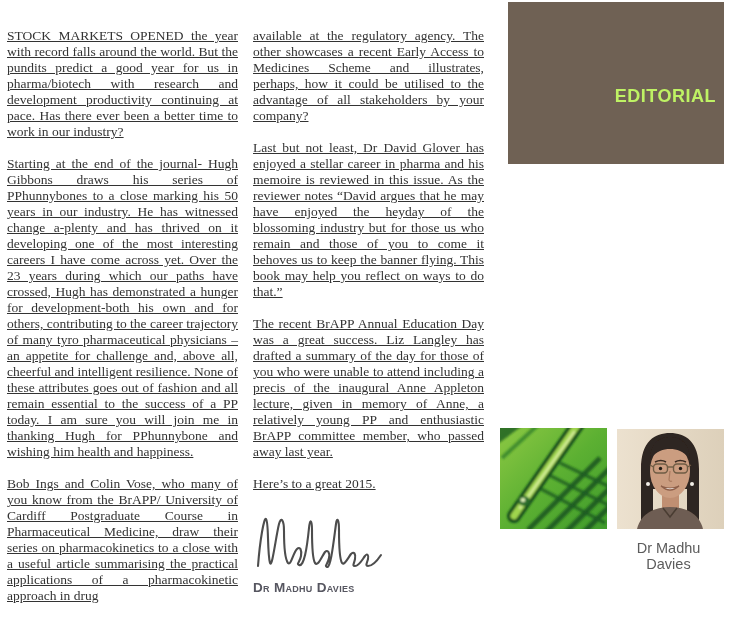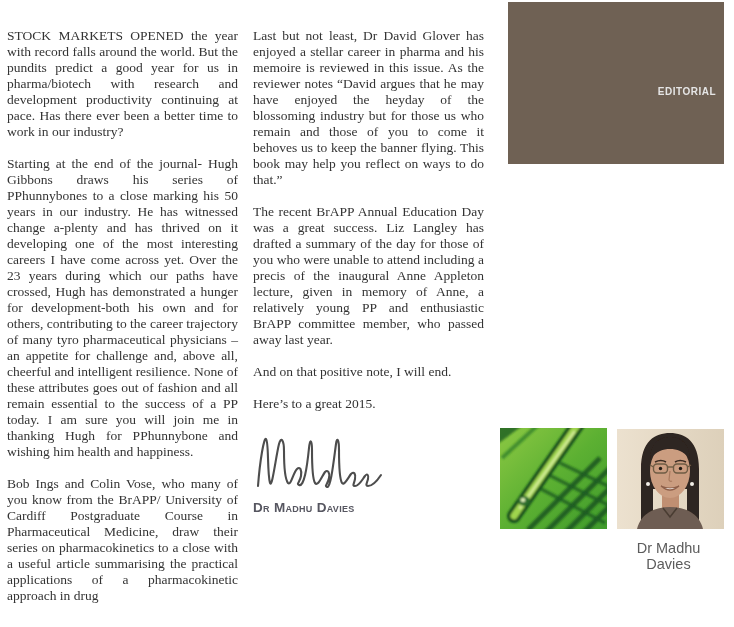--- a/index.html
+++ b/index.html
@@ -6,33 +6,33 @@
   body{
     width:734px;height:627px;position:relative;overflow:hidden;
     background:#ffffff;
     font-family:"Liberation Serif", serif;
   }
   .col{
     position:absolute;top:28px;width:231px;
     font-size:13.5px;line-height:16px;color:#333333;
     text-align:justify;
   }
-  .col p{margin:0 0 16px 0;}
+  .col p{margin:0 0 16px 0;text-decoration:underline;}
   #col1{left:7px;}
   #col2{left:253px;}
 
   .editorial-box{
     position:absolute;left:508px;top:2px;width:216px;height:162px;
     background:#6f6154;
   }
   .editorial-label{
     position:absolute;right:8px;top:84px;
     font-family:"Liberation Sans", sans-serif;
-    font-weight:bold;font-size:10px;letter-spacing:0.5px;
-    color:#e5e5e5;
+    font-weight:bold;font-size:18px;letter-spacing:0.5px;
+    color:#bef264;
   }
 
   .signature-wrap{margin:12px 0 6px 0;}
   .signoff{
     font-family:"Liberation Sans", sans-serif;
     font-weight:bold;font-variant:small-caps;
     font-size:13.5px;letter-spacing:0.3px;color:#565660;
     text-align:left;
   }
 
@@ -53,23 +53,23 @@
 </head>
 <body>
 
 <div class="col" id="col1">
   <p>STOCK MARKETS OPENED the year with record falls around the world. But the pundits predict a good year for us in pharma/biotech with research and development productivity continuing at pace. Has there ever been a better time to work in our industry?</p>
   <p>Starting at the end of the journal- Hugh Gibbons draws his series of PPhunnybones to a close marking his 50 years in our industry. He has witnessed change a-plenty and has thrived on it developing one of the most interesting careers I have come across yet.  Over the 23 years during which our paths have crossed, Hugh has demonstrated a hunger for development-both his own and for others, contributing to the career trajectory of many tyro pharmaceutical physicians – an appetite for challenge and, above all, cheerful and intelligent resilience. None of these attributes goes out of fashion and all remain essential to the success of a PP today.  I am sure you will join me in thanking Hugh for PPhunnybone and wishing him health and happiness.</p>
   <p>Bob Ings and Colin Vose, who many of you know from the BrAPP/ University of Cardiff Postgraduate Course in Pharmaceutical Medicine, draw their series on pharmacokinetics to a close with a useful article summarising the practical applications of a pharmacokinetic approach in drug</p>
 </div>
 
 <div class="col" id="col2">
+  <p>available at the regulatory agency.  The other showcases a recent Early Access to Medicines Scheme and illustrates, perhaps, how it could be utilised to the advantage of all stakeholders by your company?</p>
   <p>Last but not least, Dr David Glover has enjoyed a stellar career in pharma and his memoire is reviewed in this issue. As the reviewer notes “David argues that he may have enjoyed the heyday of the blossoming industry but for those us who remain and those of you to come it behoves us to keep the banner flying. This book may help you reflect on ways to do that.”</p>
   <p>The recent BrAPP Annual Education Day was a great success. Liz Langley has drafted a summary of the day for those of you who were unable to attend including a precis of the inaugural Anne Appleton lecture, given in memory of Anne, a relatively young PP and enthusiastic BrAPP committee member, who passed away last year.</p>
-  <p>And on that positive note, I will end.</p>
   <p>Here’s to a great 2015.</p>
 
   <div class="signature-wrap">
     <svg width="130" height="62" viewBox="0 0 130 62" xmlns="http://www.w3.org/2000/svg" aria-hidden="true">
       <path d="M5,58 C7,32 11,9 13,11 C16,14 14,44 17,55 C19,61 23,28 26,16 C28,8 31,12 31,23 C31,37 32,51 35,55 C38,58 40,45 44,41 C47,38 49,42 48,48 C47,54 43,56 46,57 C51,59 54,40 56,20 C57,10 59,12 59,22 C59,36 59,50 62,55 C65,59 69,48 72,44 C75,41 77,45 76,50 C75,56 71,58 74,59 C78,60 81,30 83,16 C84,8 86,12 86,22 C86,36 86,50 89,55 C91,58 95,50 98,46 C101,43 103,46 102,51 C101,56 99,58 102,58 C106,58 109,52 112,48 C114,45 116,47 115,51 C114,55 112,58 115,58 C119,58 124,53 128,47" fill="none" stroke="#4d4d4d" stroke-width="2.1" stroke-linecap="round"></path>
     </svg>
   </div>
 
   <div class="signoff">Dr Madhu Davies</div>
 </div>

